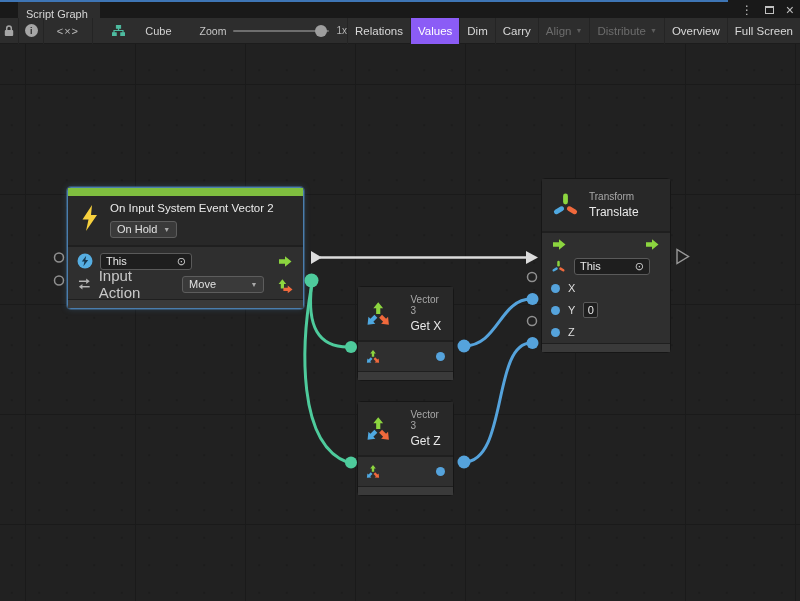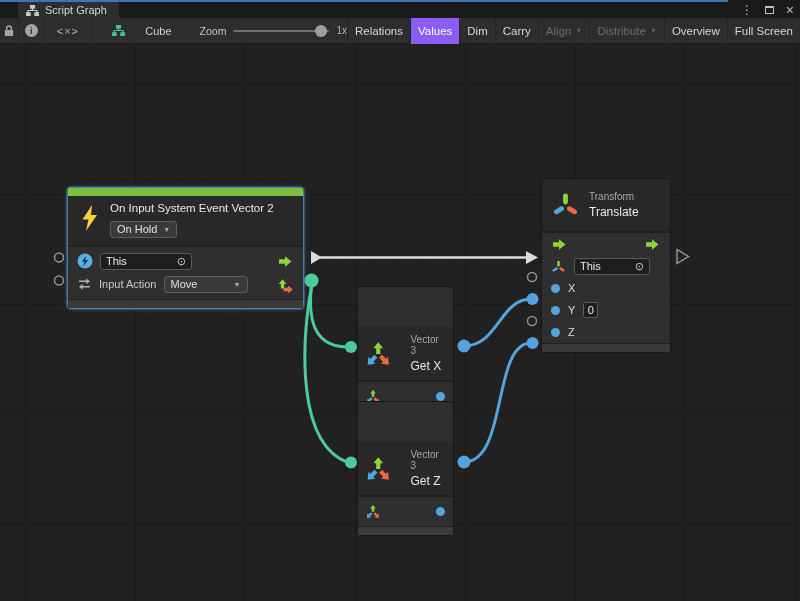--- a/index.html
+++ b/index.html
@@ -5,21 +5,21 @@
   * { margin:0; padding:0; box-sizing:border-box; }
   html,body { width:800px; height:601px; overflow:hidden; background:#191919;
     font-family:"Liberation Sans", sans-serif; -webkit-font-smoothing:antialiased; }
 
   .window { position:relative; width:800px; height:601px; }
 
   
   .tabbar { position:relative; height:18px; background:#191919; }
   .focus-line { position:absolute; top:0; left:0; width:728px; height:2px; background:#3E75B5; }
   .tab { position:absolute; left:18px; top:2px; height:16px; padding:0 12px 0 8px;
-    background:#2d2d2d; display:flex; align-items:center; gap:6px; color:#d6d6d6; font-size:11px; }
+    background:#2d2d2d; display:flex; align-items:center; gap:6px; color:#d6d6d6; font-size:11px;flex-direction:column; }
   .win-controls { position:absolute; right:6px; top:2px; height:16px; display:flex; align-items:center; gap:12px; color:#c0c0c0; }
   .wc { font-size:12px; line-height:16px; cursor:default; }
   .wc-max { width:9px; height:8px; border:1px solid #c0c0c0; border-top-width:2px; }
 
   
   .toolbar { height:26px; background:#2d2d2d; border-bottom:1px solid #1c1c1c;
     display:flex; align-items:center; color:#d2d2d2; font-size:11px; }
   .tb-icon-btn { height:26px; display:flex; align-items:center; justify-content:center; }
   .sep { width:1px; height:26px; background:#242424; }
   .lock-btn { width:24px; } .info-btn { width:32px; }
@@ -64,40 +64,40 @@
     padding:0 6px; color:#e2e2e2; font-size:11px; }
   .dropdown .caret { font-size:7px; color:#a9a9a9; }
   .event-ports { background:#2f2f2f; border-top:2px solid #1f1f1f; padding:3px 0; }
   .port-row { height:23px; display:flex; align-items:center; padding:0 9px; gap:7px; }
   .field { display:inline-flex; align-items:center; justify-content:space-between;
     background:#1e1e1e; border:1px solid #5a5a5a; border-radius:3px; height:17px;
     padding:0 5px; color:#e8e8e8; font-size:11px; }
   .field .target { color:#cfcfcf; font-size:11px; }
   .event-this-field { width:92px; }
   .move-dd { width:84px; }
-  .row-label { color:#c8c8c8; font-size:11px; }
+  .row-label { color:#c8c8c8; font-size:15px; }
   .spacer { flex:1; }
 
   .translate-node { left:541px; top:134px; width:130px; }
   .t-header { background:#282828; padding:12px 10px; display:flex; align-items:center; gap:10px; }
   .t-cat { color:#a8a8a8; font-size:10px; margin-bottom:3px; }
   .t-name { color:#e9e9e9; font-size:12px; }
   .t-rows { background:#2f2f2f; border-top:2px solid #1f1f1f; }
   .t-row { height:22px; display:flex; align-items:center; gap:8px; padding:0 9px; }
   .flow-row { justify-content:space-between; }
   .val-dot { width:9px; height:9px; border-radius:50%; background:#55A3DC; flex:none; }
   .t-label { color:#dedede; font-size:11px; }
   .mini-field { display:inline-flex; align-items:center; justify-content:center;
     background:#1e1e1e; border:1px solid #5a5a5a; border-radius:2px; min-width:15px; height:16px;
     padding:0 3px; color:#e8e8e8; font-size:11px; }
   .t-this-field { width:76px; height:17px; display:inline-flex; }
 
   .getter-node { left:357px; width:97px; }
   .get-x-node { top:242px; } .get-z-node { top:357px; }
-  .g-header { background:#282828; padding:7px 8px; display:flex; align-items:center; gap:20px;margin-top:40px; }
+  .g-header { background:#282828; padding:7px 8px; display:flex; align-items:center; gap:20px; }
   .g-body { background:#2f2f2f; border-top:2px solid #1f1f1f; height:31px;
     display:flex; align-items:center; justify-content:space-between; padding:0 8px; }
 
   svg.wires { position:absolute; left:0; top:0; pointer-events:none; }
 </style>
 </head>
 <body>
 
 <svg width="0" height="0" style="position:absolute">
   <defs>

